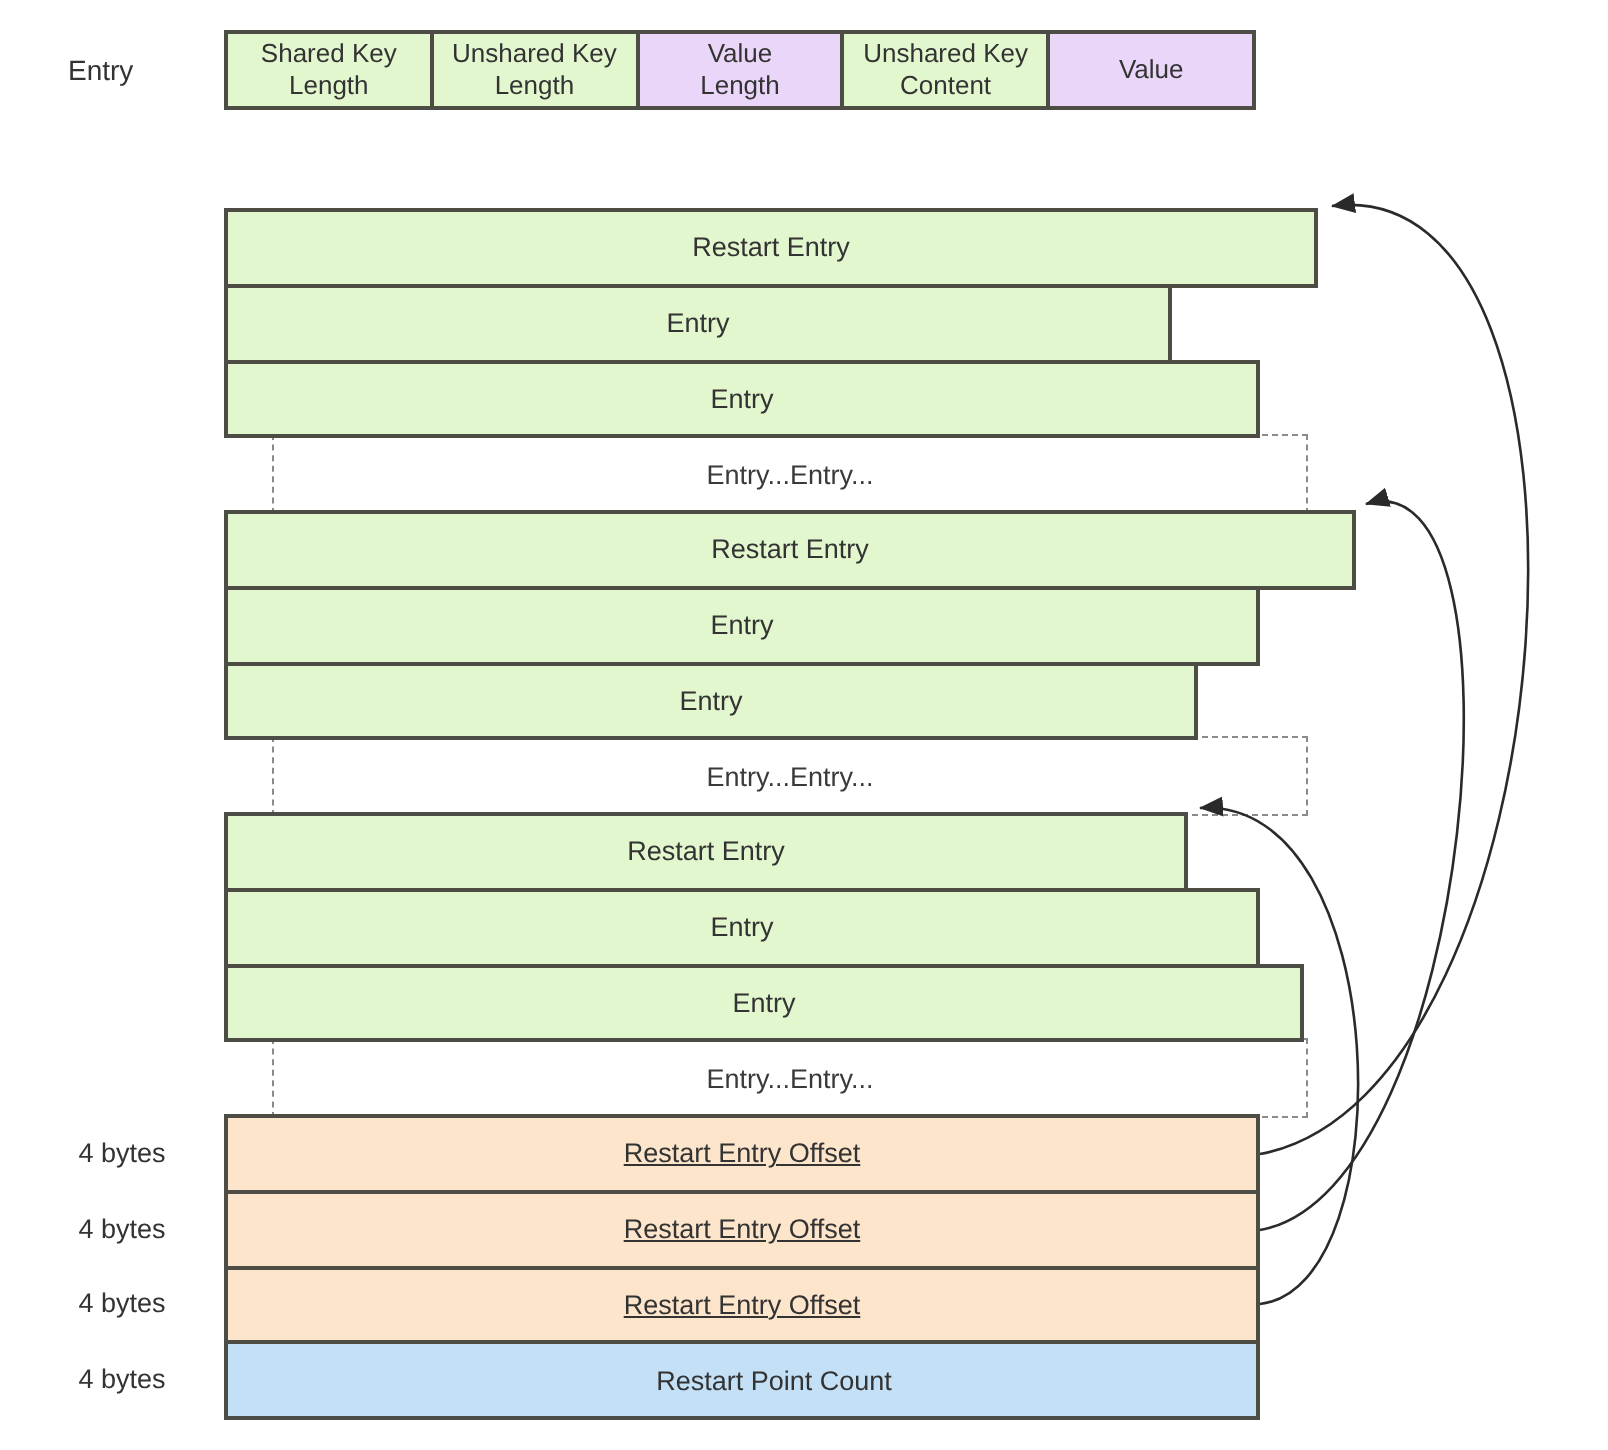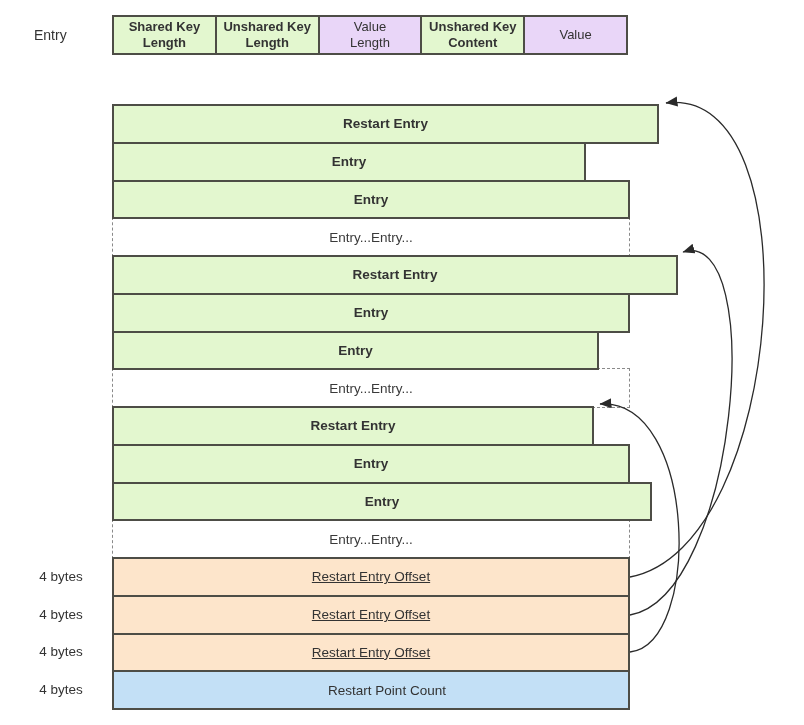--- a/index.html
+++ b/index.html
@@ -24,26 +24,26 @@
   .cell + .cell{margin-left:-2px;}
 
   
   .stack{left:112px;top:104px;width:580px;}
   .row{
     box-sizing:border-box;height:39.75px;display:flex;align-items:center;justify-content:center;
     font-size:13.5px;position:relative;
   }
   .row + .row{margin-top:-2px;}
   .green,.orange,.blue{border:2px solid var(--c-border,#4d4d46);z-index:1;}
-  .green{background:var(--c-green,#e3f7cf);font-weight:bold;}
+  .green{background:var(--c-green,#e3f7cf);}
   .orange{background:var(--c-orange,#fde5cb);text-decoration:underline;}
   .blue{background:var(--c-blue,#c3e0f6);padding-left:32px;}
   .purple{background:var(--c-purple,#e9d6f8);}
   .dashed{
-    background:#ffffff;border:1.5px dashed var(--c-dash,#8a8a8a);z-index:0;color:#3a3a3a;
+    background:#ffffff;border:1.5px dashed var(--c-dash,#8a8a8a);z-index:0;color:#3a3a3a;margin-left:24px;
   }
 
   
   .byte-label{width:62px;text-align:center;font-size:13.5px;height:18px;line-height:18px;}
 
   
   svg.overlay{position:absolute;left:0;top:0;pointer-events:none;}
   .arrow{stroke:var(--c-arrow,#2a2a2a);stroke-width:1.3;fill:none;}
   .arrowhead{fill:var(--c-arrow,#2a2a2a);}
 </style>

